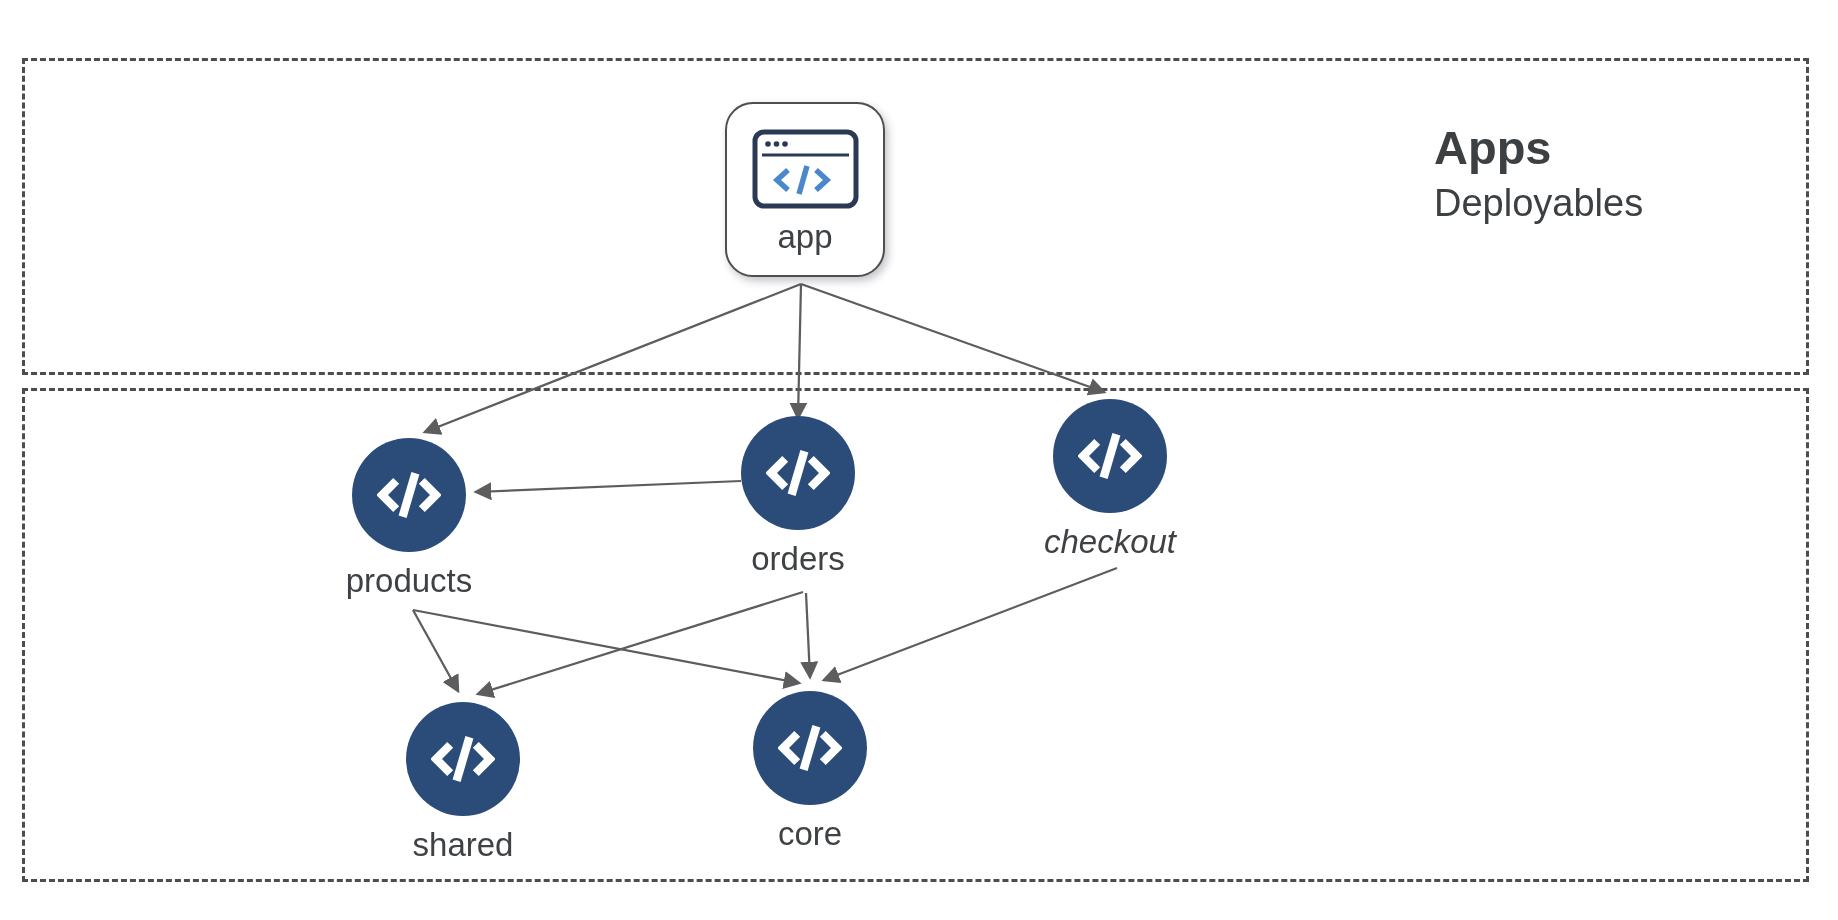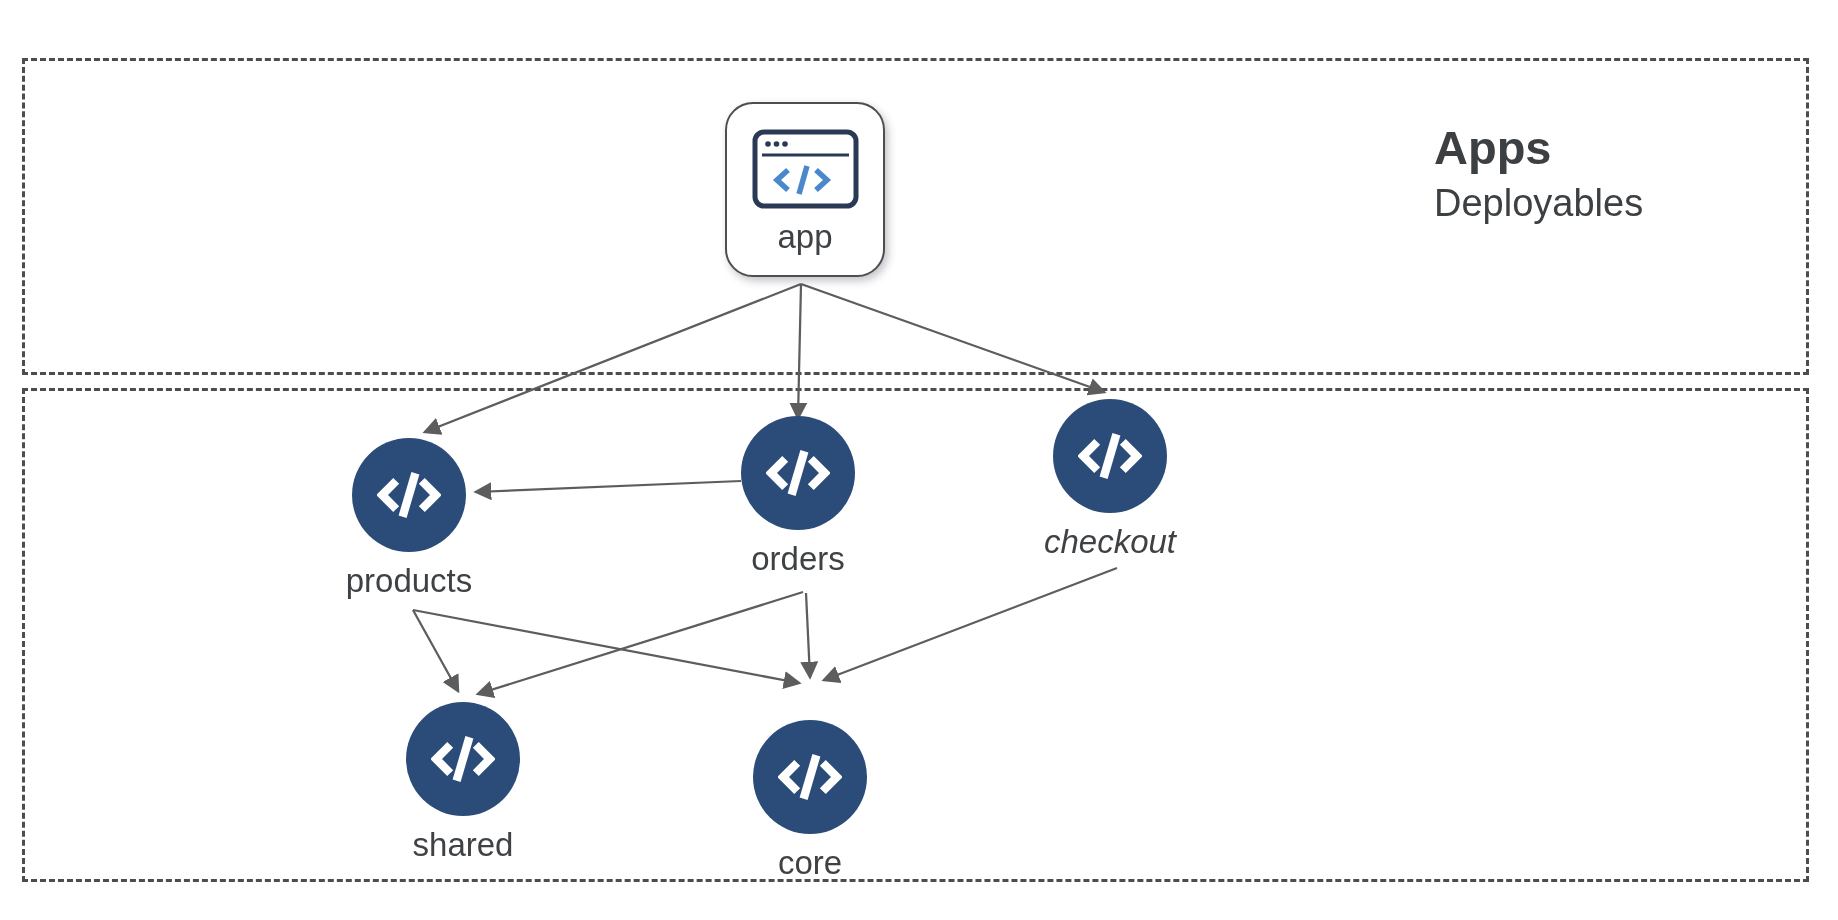--- a/index.html
+++ b/index.html
@@ -159,21 +159,21 @@
       <div class="circle">
         <svg class="code-icon" viewBox="0 0 100 100">
           <polyline points="30,28 8,50 30,72"></polyline>
           <polyline points="70,28 92,50 70,72"></polyline>
           <line x1="60" y1="16" x2="40" y2="84"></line>
         </svg>
       </div>
       <div class="node-label lib-label">shared</div>
     </div>
 
-    <div class="lib-node" style="left: 720px; top: 720px;">
+    <div class="lib-node" style="left: 720px; top: 691px;">
       <div class="circle">
         <svg class="code-icon" viewBox="0 0 100 100">
           <polyline points="30,28 8,50 30,72"></polyline>
           <polyline points="70,28 92,50 70,72"></polyline>
           <line x1="60" y1="16" x2="40" y2="84"></line>
         </svg>
       </div>
       <div class="node-label lib-label">core</div>
     </div>
   </div>

